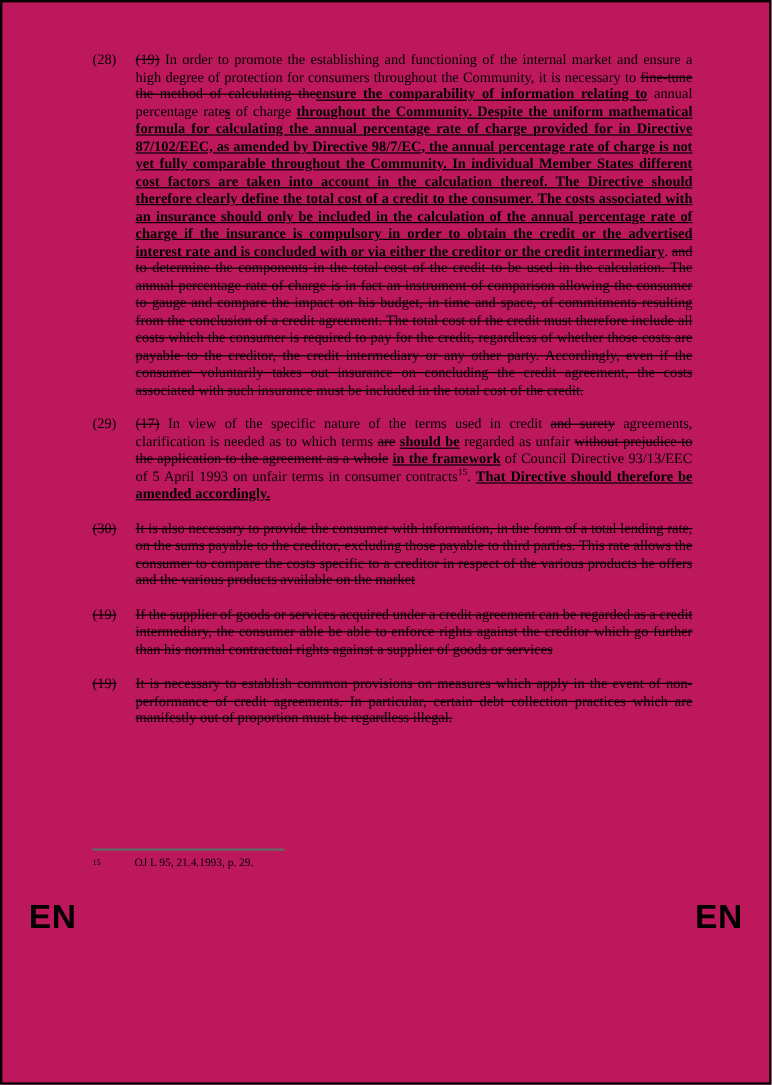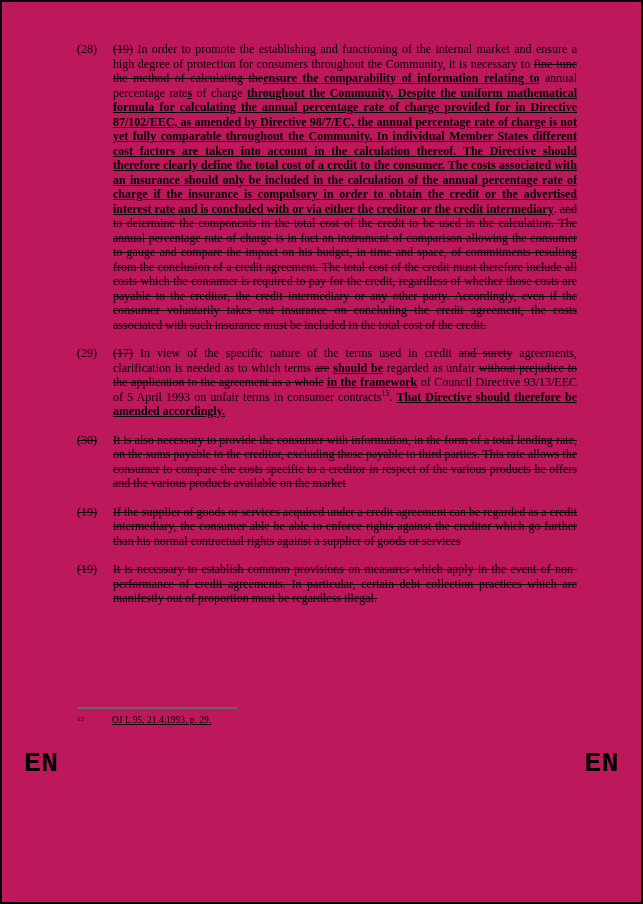--- a/index.html
+++ b/index.html
@@ -41,25 +41,25 @@
     position: absolute;
     left: 75px; top: 712px; right: 64px;
     font-size: 9.5px; line-height: 12px;
     display: flex;
   }
   .fn-marker {
     flex: 0 0 35px; width: 35px;
     font-size: 7px; vertical-align: top;
     position: relative; top: -1px;
   }
-  .fn-text { flex: 1; text-decoration: underline; }
+  .fn-text { flex: 1; }
   .lang-code {
     position: absolute;
     top: 747px;
-    font-family: Liberation Mono, monospace;
+    font-family: Liberation Sans, sans-serif;
     font-weight: bold;
     font-size: 28px; line-height: 30px;
     letter-spacing: 0.5px;
   }
   .lang-left { left: 22px; }
   .lang-right { right: 22px; }
   .page-num {
     position: absolute;
     top: 760px; left: 0; right: 0;
     text-align: center;

